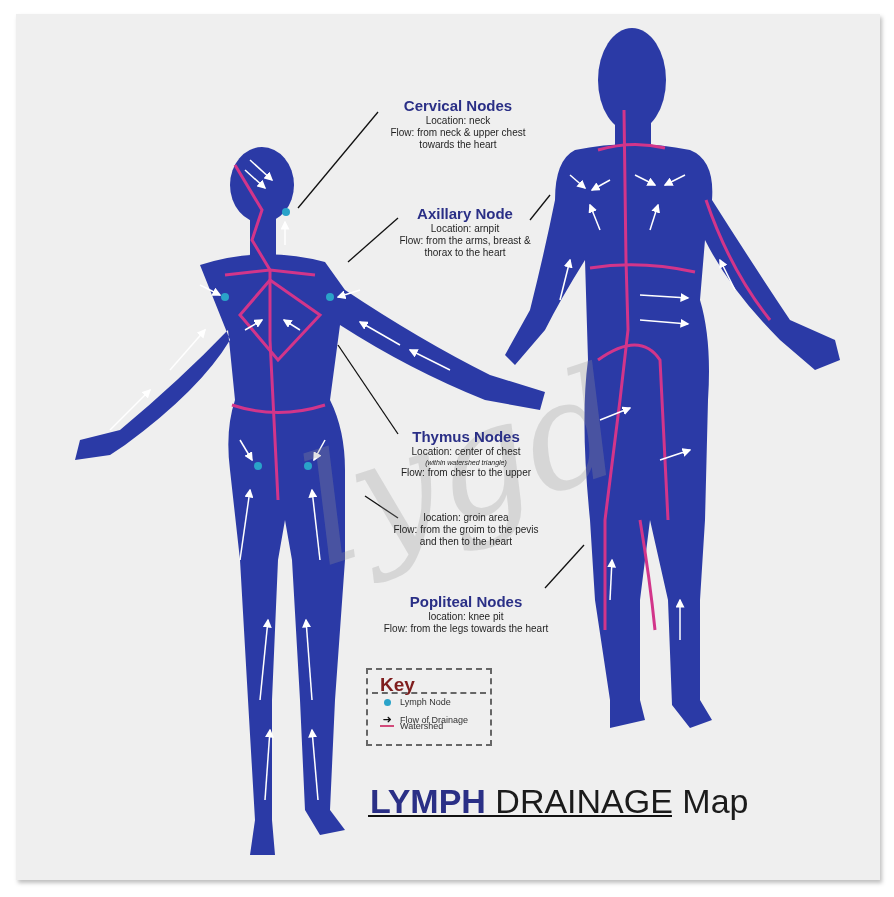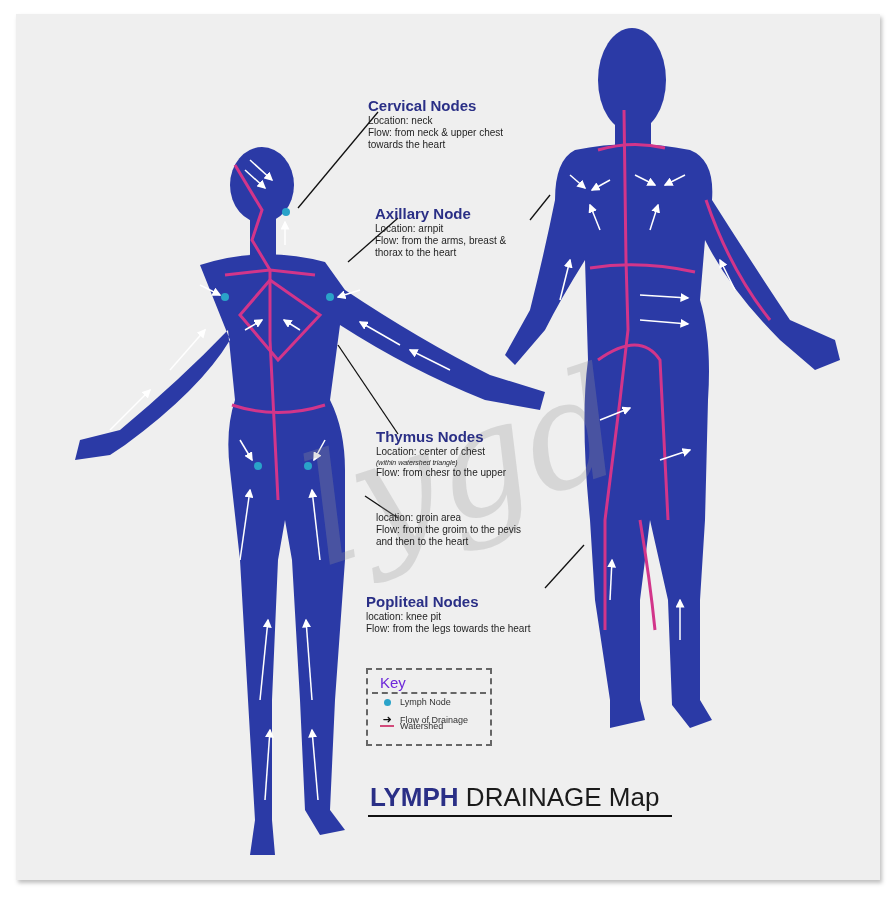--- a/index.html
+++ b/index.html
@@ -8,39 +8,39 @@
     background: #ffffff;
     font-family: "Liberation Sans", "DejaVu Sans", sans-serif;
     position: relative;
   }
   .canvas {
     position: absolute; left: 16px; top: 14px; width: 864px; height: 866px;
     background: #efefef;
     box-shadow: 2px 3px 4px rgba(0,0,0,0.25);
   }
   svg.figs { position: absolute; left: 0; top: 0; }
-  .callout { position: absolute; text-align: left; color: #1f1f1f; }
+  .callout { position: absolute; text-align: center; color: #1f1f1f; }
   .callout .title { font-weight: bold; color: #2a2f86; font-size: 15px; line-height: 18px; }
   .callout .line { font-size: 10px; line-height: 12px; }
   .callout .small { font-size: 7px; font-style: italic; line-height: 9px; }
   .key {
     position: absolute; left: 366px; top: 668px; width: 126px; height: 78px;
     border: 2px dashed #666; box-sizing: border-box;
   }
   .key .key-title {
-    position: absolute; left: 12px; top: 4px; color: #6d28d9; font-weight: normal; font-size: 15px;
+    position: absolute; left: 12px; top: 4px; color: #7f1d1d; font-weight: bold; font-size: 19px;
   }
   .key .key-sep { position: absolute; left: 4px; right: 4px; top: 22px; border-top: 2px dashed #666; }
   .key .row { position: absolute; left: 10px; font-size: 9px; color: #333; display: flex; align-items: center; }
   .key .row .sym { width: 18px; display: inline-flex; justify-content: center; align-items: center; margin-right: 4px; }
   .dot { width: 7px; height: 7px; border-radius: 50%; background: #2aa3c9; }
   .arrow { font-size: 11px; color: #111; }
   .wline { width: 14px; height: 2px; background: #d24a7a; }
   .main-title {
-    position: absolute; left: 370px; top: 782px; font-size: 26px; color: #1b1b1b; white-space: nowrap;
+    position: absolute; left: 370px; top: 782px; font-size: 34px; color: #1b1b1b; white-space: nowrap;
   }
   .main-title .strong { font-weight: bold; color: #2a2f86; }
   .title-rule { position: absolute; left: 368px; top: 815px; width: 304px; height: 2px; background: #111; }
   .watermark {
     position: absolute; left: 300px; top: 380px; font-family: "DejaVu Serif", serif; font-style: italic;
     font-size: 150px; color: rgba(150,150,150,0.28); transform: rotate(-18deg); pointer-events: none;
   }
 </style>
 </head>
 <body>

